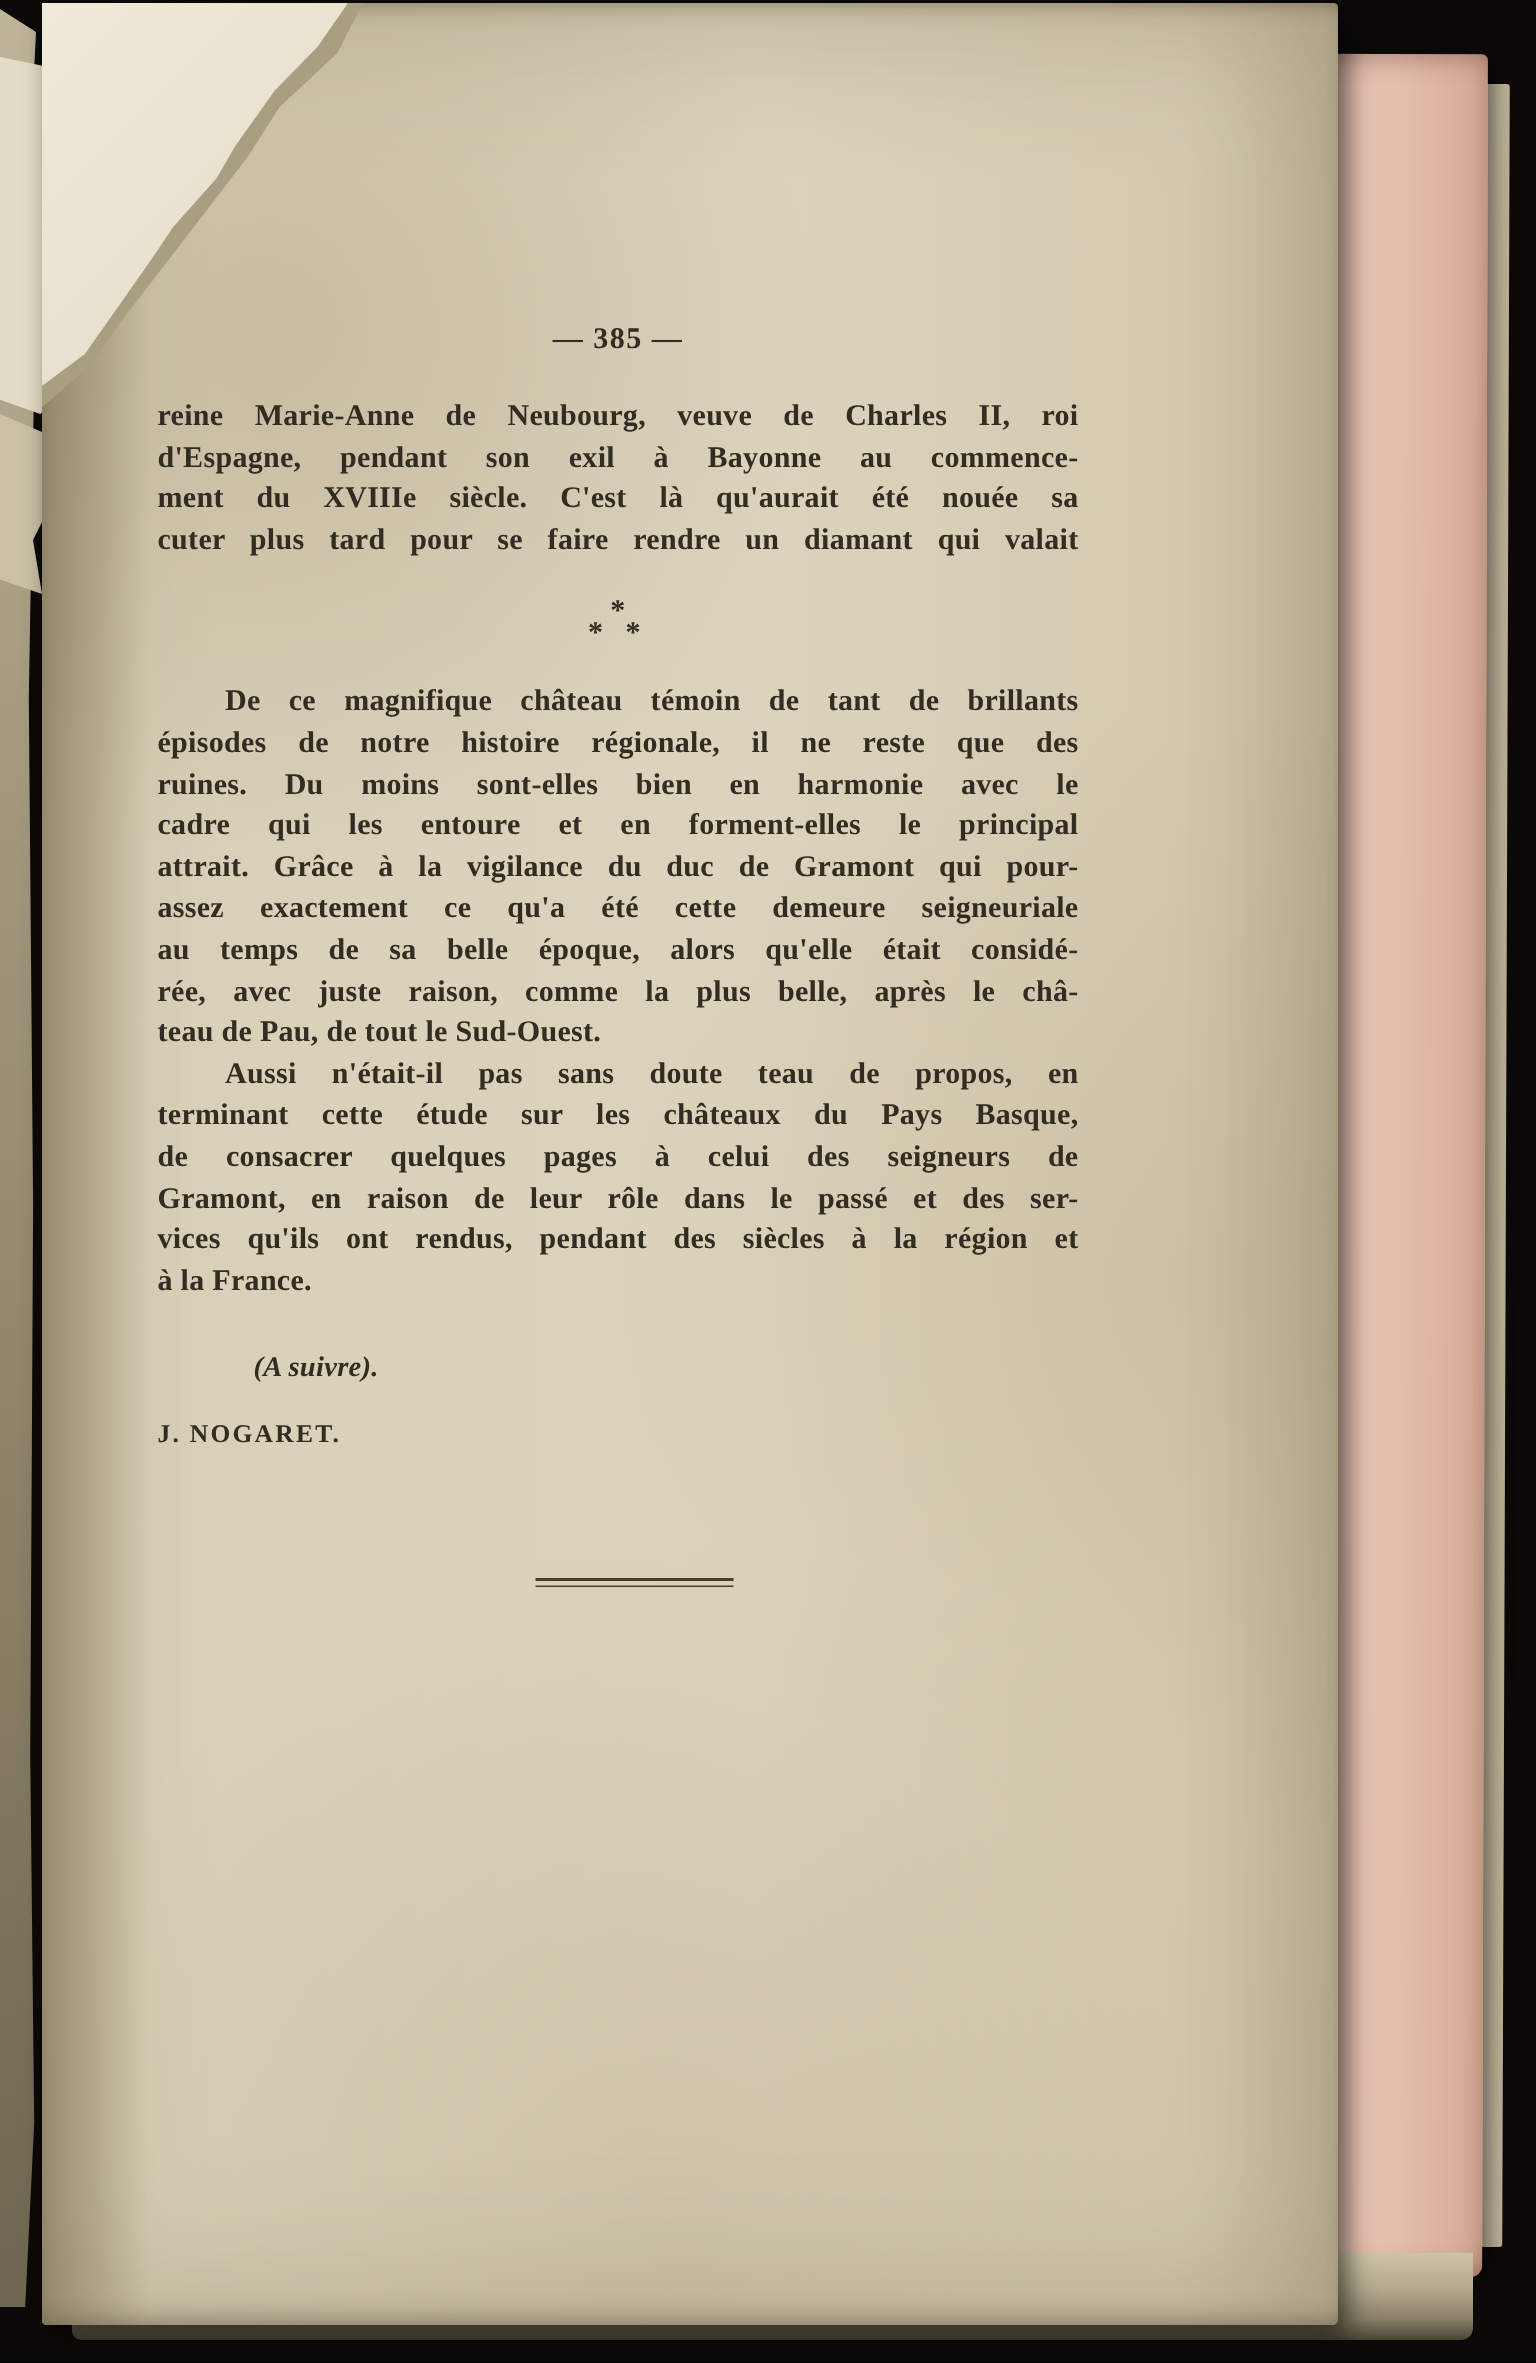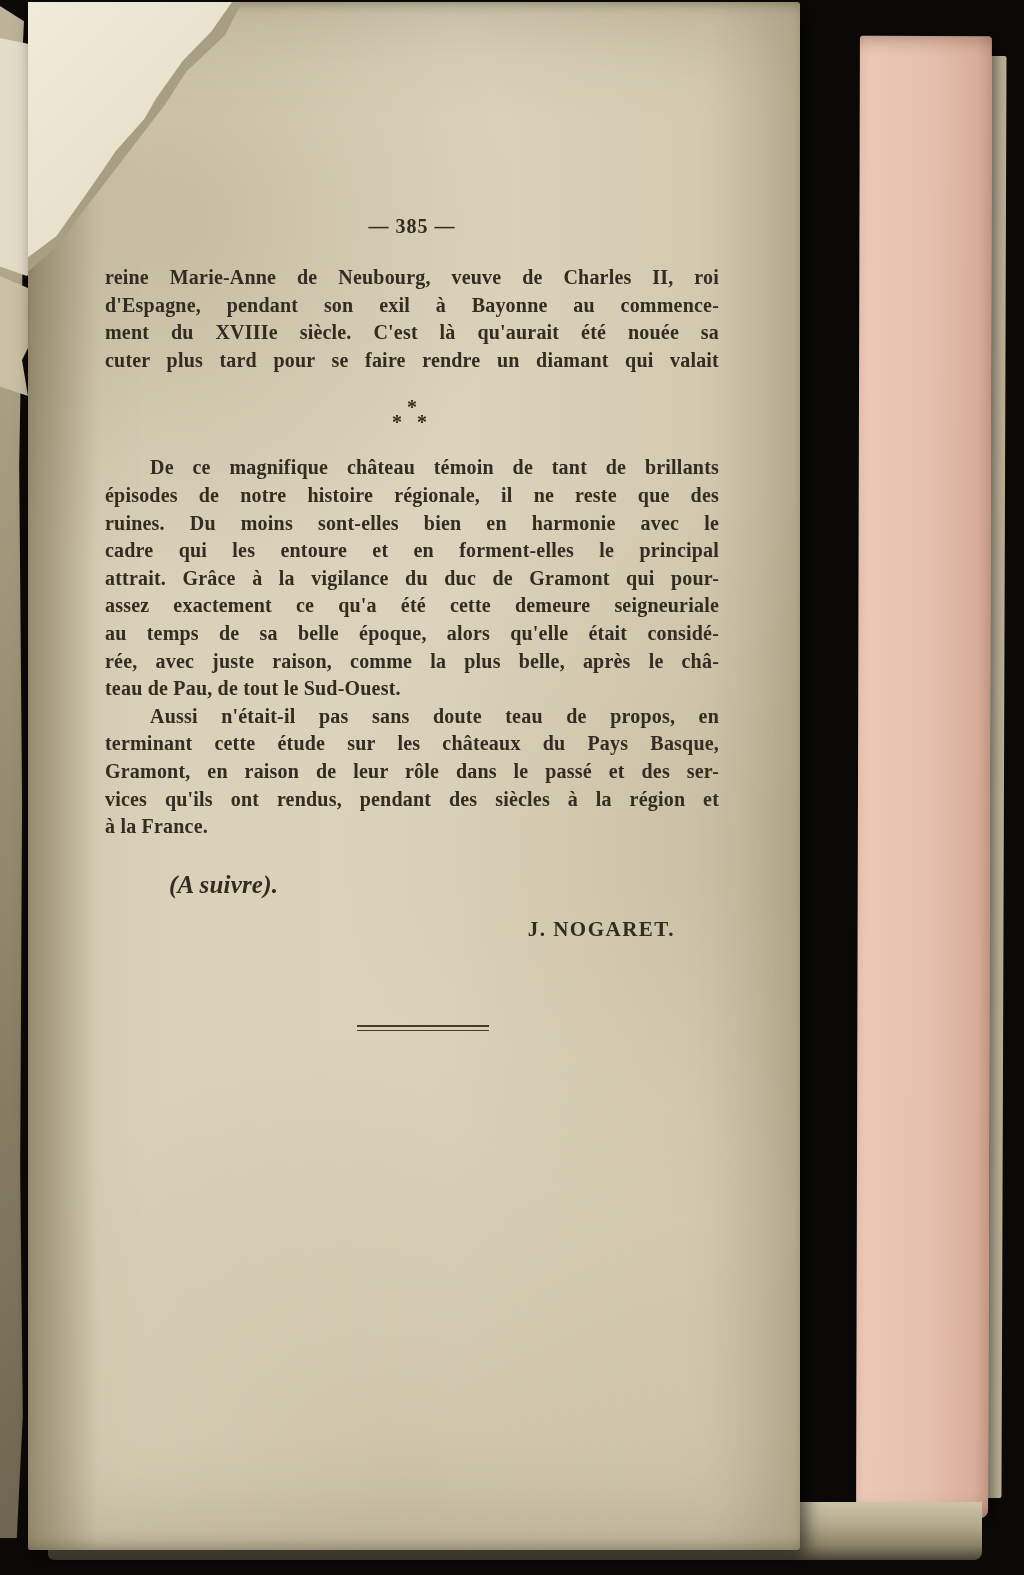--- a/index.html
+++ b/index.html
@@ -40,21 +40,21 @@
   }
   
   .bottom-stack{
     position:absolute;left:48px;top:1502px;width:934px;height:58px;
     background:linear-gradient(180deg,#cdc4a8 0%,#b3aa8e 40%,#8a8168 75%,#4a4434 100%);
     border-radius:0 0 8px 6px;
   }
 
   
   .main-page{
-    position:absolute;left:28px;top:2px;width:772px;height:1548px;
+    position:absolute;left:28px;top:2px;width:864px;height:1548px;
     background:
       radial-gradient(circle at 18% 14%, rgba(120,105,70,.20), transparent 24%),
       radial-gradient(circle at 88% 55%, rgba(150,132,95,.14), transparent 34%),
       radial-gradient(circle at 50% 96%, rgba(130,115,80,.16), transparent 30%),
       linear-gradient(90deg,#cbc2a6 0%,#d8d0b7 9%,#dbd3bb 55%,#d3cab0 88%,#c2b89c 100%);
     border-radius:3px 3px 4px 3px;
     box-shadow:
       inset 0 0 90px 18px rgba(100,88,58,.25),
       inset 0 10px 14px -10px rgba(70,60,38,.55),
       inset 0 -12px 16px -10px rgba(70,60,38,.5),
@@ -89,24 +89,24 @@
   .line{
     line-height:27.6px;text-align:justify;text-align-last:justify;white-space:normal;
   }
   .line.first{text-indent:45px;}
   .line.last{text-align-last:left;}
   .asterism{
     text-align:center;margin:26px 0 24px 0;font-size:20px;line-height:15px;
   }
   .asterism .ast-bottom{letter-spacing:5px;}
   .closing{
-    margin-top:30px;padding-left:64px;font-style:italic;font-size:25px;line-height:28px;
+    margin-top:30px;padding-left:64px;font-style:italic;font-size:19px;line-height:28px;
   }
   .signature{
-    margin-top:16px;text-align:right;padding-right:44px;font-size:21px;letter-spacing:1.5px;line-height:28px;
+    margin-top:16px;text-align:left;padding-right:44px;font-size:17px;letter-spacing:1.5px;line-height:28px;
   }
   .end-rule{
     margin-top:82px;margin-left:252px;width:132px;height:3px;
     border-top:2px solid #453e30;border-bottom:1px solid #453e30;
   }
 </style>
 </head>
 <body>
 
 <div class="scene">
@@ -142,20 +142,21 @@
             <div class="line">cadre qui les entoure et en forment-elles le principal</div>
             <div class="line">attrait. Grâce à la vigilance du duc de Gramont qui pour-</div>
             <div class="line">assez exactement ce qu'a été cette demeure seigneuriale</div>
             <div class="line">au temps de sa belle époque, alors qu'elle était considé-</div>
             <div class="line">rée, avec juste raison, comme la plus belle, après le châ-</div>
             <div class="line last">teau de Pau, de tout le Sud-Ouest.</div>
           </div>
           <div class="para">
             <div class="line first">Aussi n'était-il pas sans doute teau de propos, en</div>
             <div class="line">terminant cette étude sur les châteaux du Pays Basque,</div>
+            <div class="line">de consacrer quelques pages à celui des seigneurs de</div>
             <div class="line">Gramont, en raison de leur rôle dans le passé et des ser-</div>
             <div class="line">vices qu'ils ont rendus, pendant des siècles à la région et</div>
             <div class="line last">à la France.</div>
           </div>
         </div>
       <div class="closing">(A suivre).</div>
       <div class="signature">J. NOGARET.</div>
       <div class="end-rule"></div>
     </div>
   </div>

